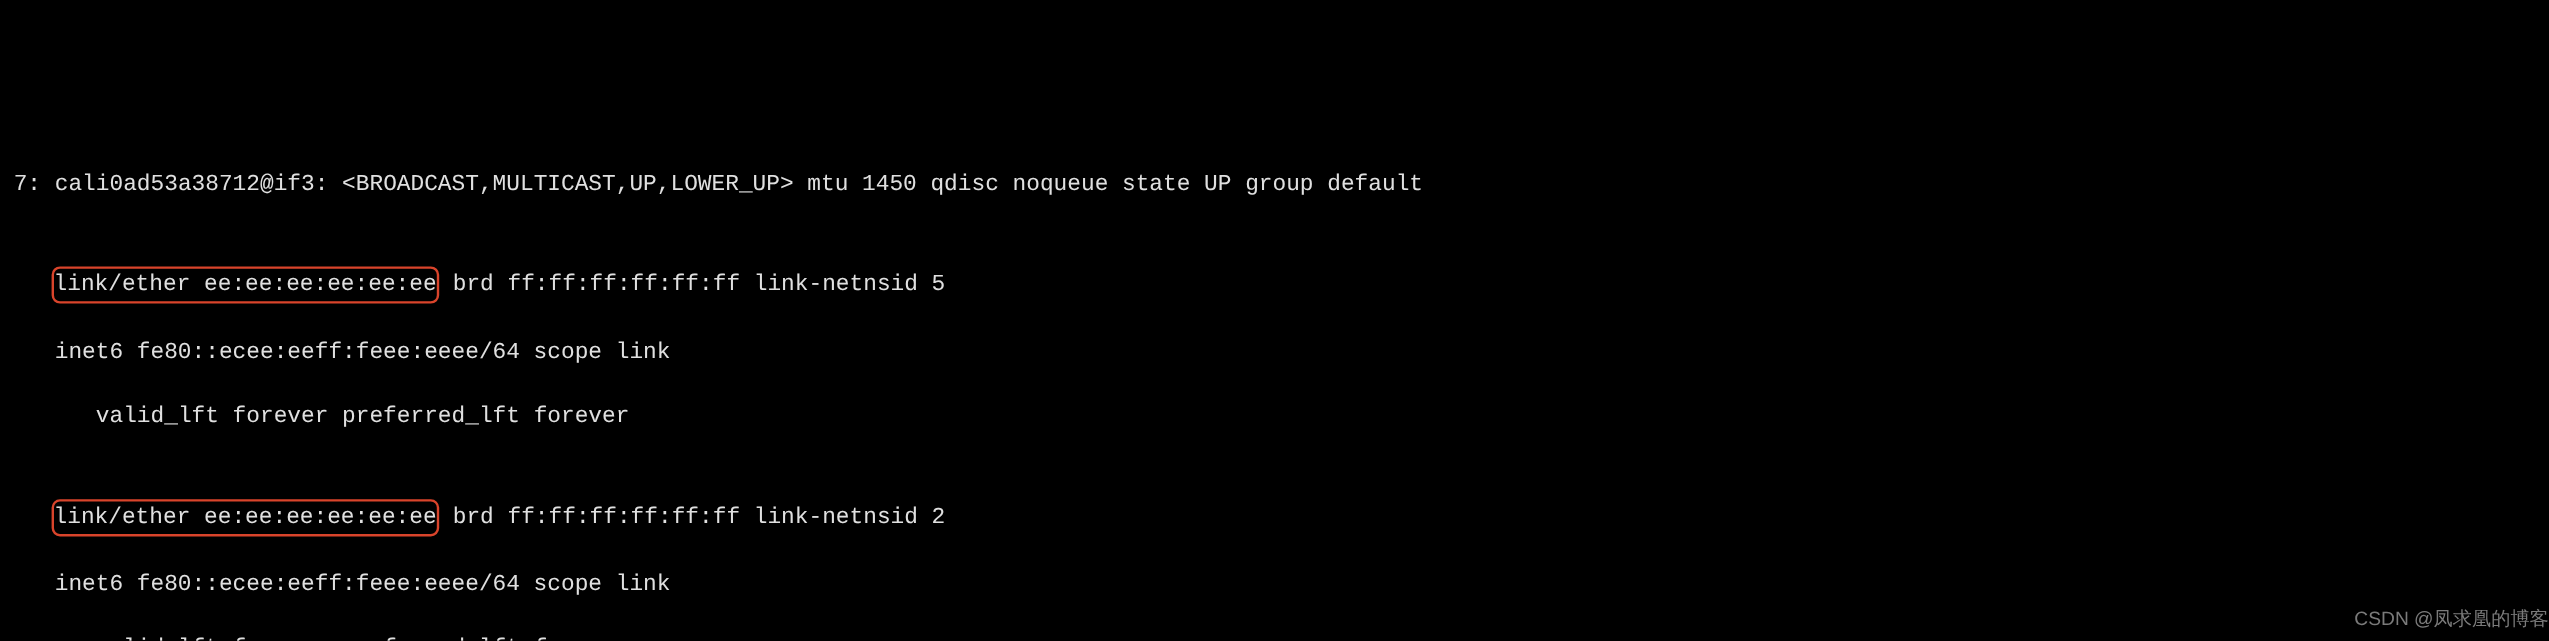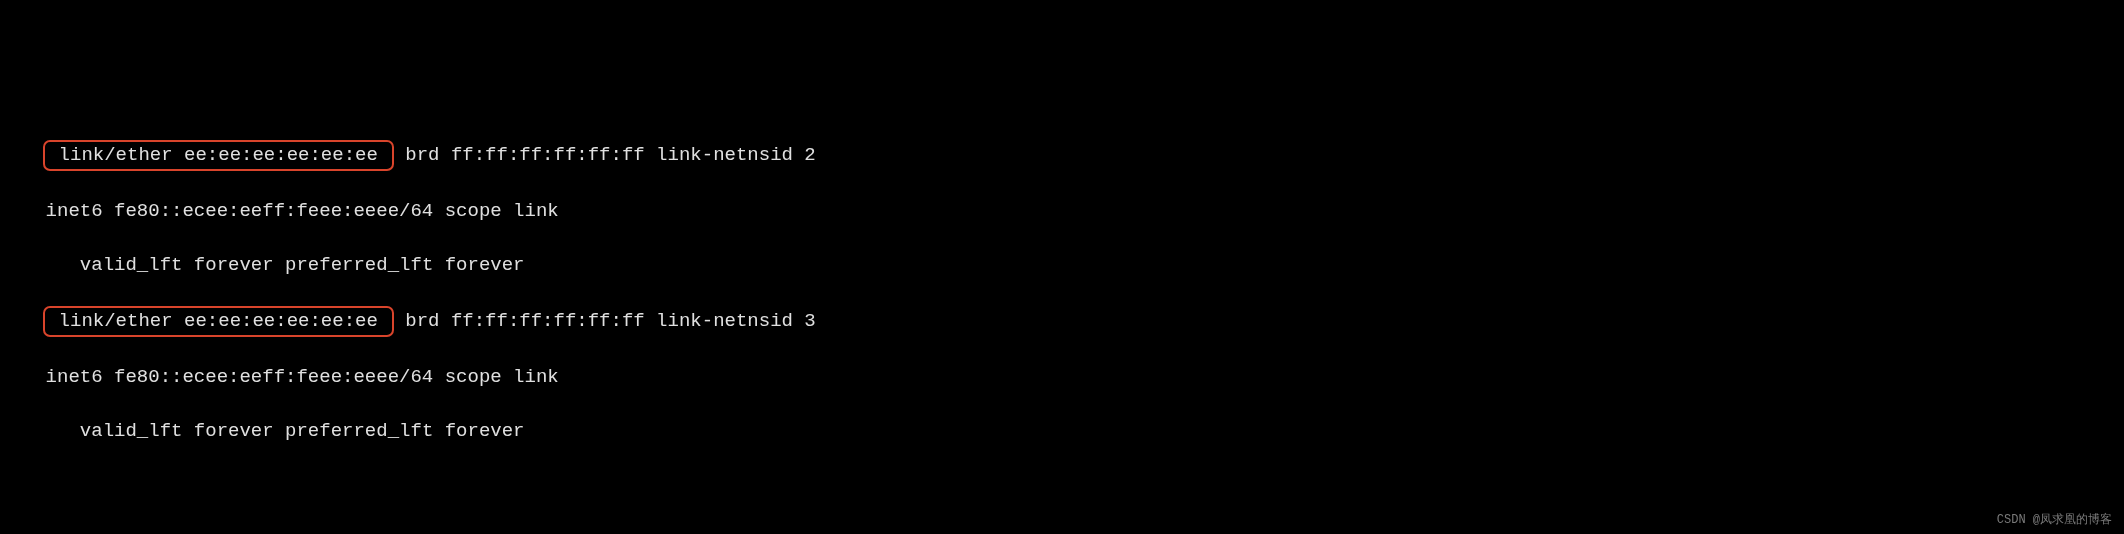--- a/index.html
+++ b/index.html
@@ -37,47 +37,49 @@
       display: inline;
     }
     .params {
       display: inline;
     }
     .link-ether-box {
       position: relative;
       display: inline-block;
       border: 2.5px solid #d9442b;
       border-radius: 7px;
-      padding: 0 14px;
+      padding: 0 0;
       margin-left: -3px;
+      margin-top: 28px;
     }
     .inet-line {
       display: inline;
       text-align: center;
     }
     .watermark {
       position: absolute;
-      right: 12px;
+      right: 0;
       bottom: 5px;
-      font-size: 12px;
+      font-size: 16px;
       color: #7a7a7a;
-      font-family: Liberation Mono, monospace;
+      font-family: Liberation Sans, sans-serif;
       white-space: nowrap;
     }
   </style>
 </head>
 <body>
 
 
 
 <div class="terminal-output">
-<span class="line">    <span class="link-ether-box"><span>link/ether ee:ee:ee:ee:ee:ee</span></span> <span>brd ff:ff:ff:ff:ff:ff link-netnsid 2</span></span>
+<span class="line"> <span class="iface-num">7:</span> <span class="iface-name">cali0ad53a38712@if3:</span> <span class="flags">&lt;BROADCAST,MULTICAST,UP,LOWER_UP&gt;</span> <span class="params">mtu 1450 qdisc noqueue state UP group default</span></span>
+<span class="line">    <span class="link-ether-box"><span>link/ether ee:ee:ee:ee:ee:ee</span></span> <span>brd ff:ff:ff:ff:ff:ff link-netnsid 5</span></span>
 <span class="line">    <span class="inet-line">inet6 fe80::ecee:eeff:feee:eeee/64 scope link</span></span>
 <span class="line">       <span>valid_lft forever preferred_lft forever</span></span>
-<span class="line">    <span class="link-ether-box"><span>link/ether ee:ee:ee:ee:ee:ee</span></span> <span>brd ff:ff:ff:ff:ff:ff link-netnsid 3</span></span>
+<span class="line">    <span class="link-ether-box"><span>link/ether ee:ee:ee:ee:ee:ee</span></span> <span>brd ff:ff:ff:ff:ff:ff link-netnsid 2</span></span>
 <span class="line">    <span class="inet-line">inet6 fe80::ecee:eeff:feee:eeee/64 scope link</span></span>
 <span class="line">       <span>valid_lft forever preferred_lft forever</span></span>
 
 
 
 
 </div>
 
 <div class="watermark">CSDN @凤求凰的博客</div>
 

